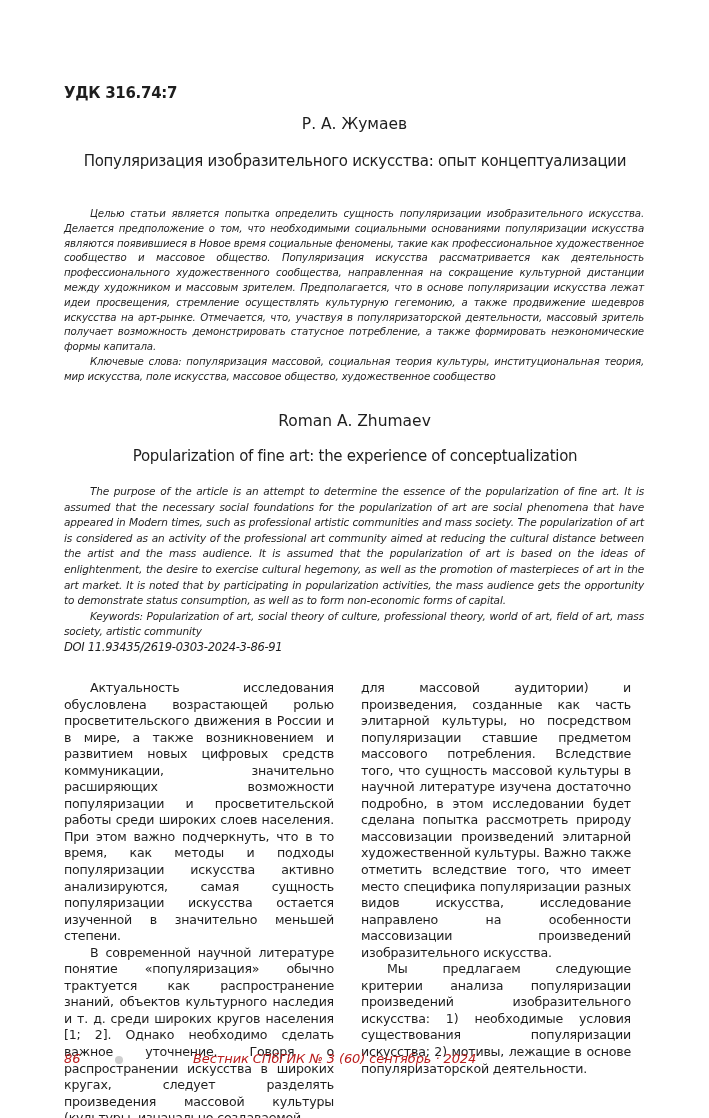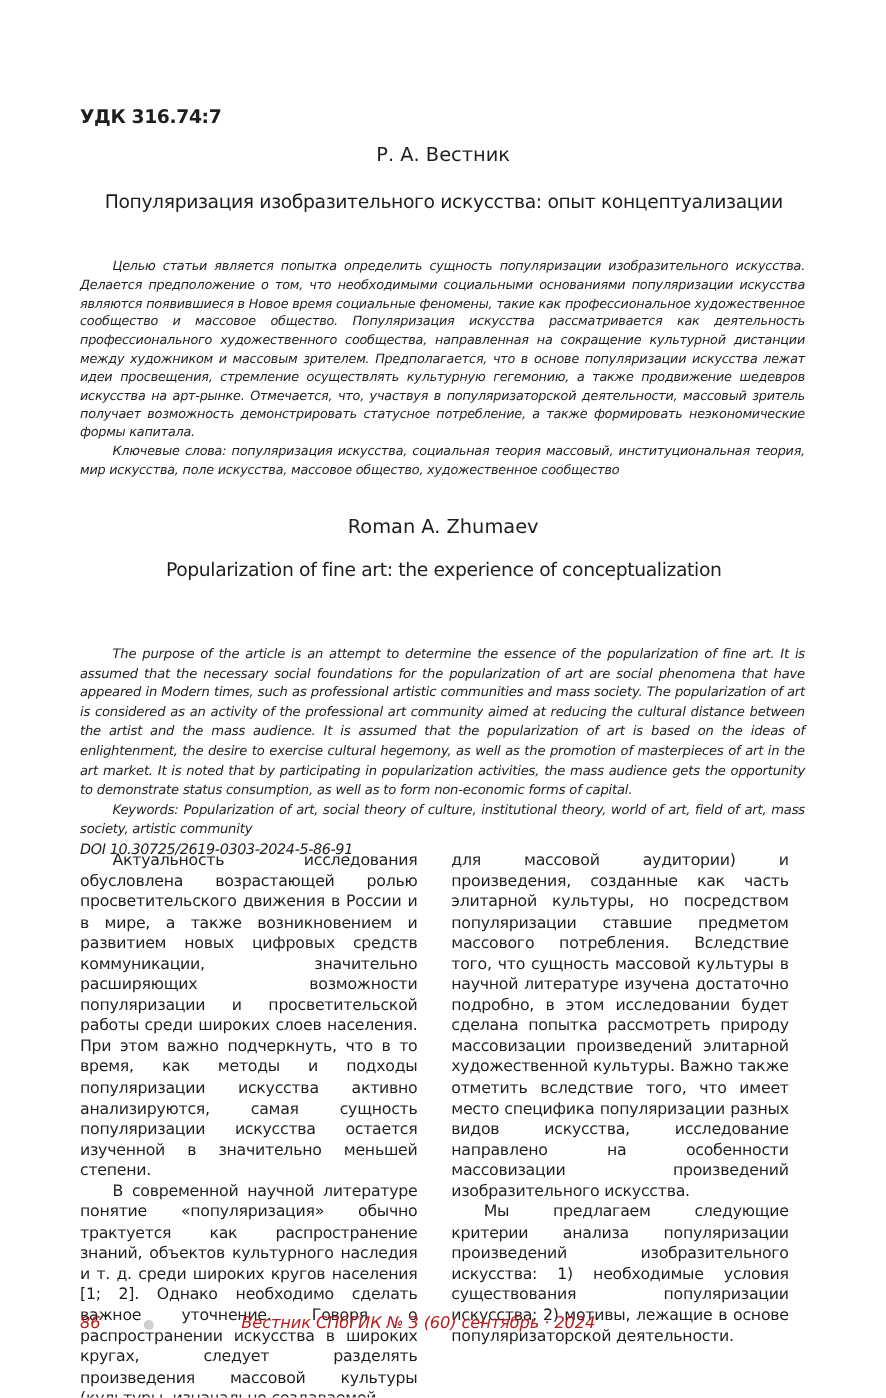--- a/index.html
+++ b/index.html
@@ -7,52 +7,52 @@
   .udk { position: absolute; left: 64px; top: 84px; font-size: 15px; font-weight: bold; letter-spacing: -0.3px; }
   .author { position: absolute; left: 0; width: 709px; text-align: center; font-size: 15.5px; }
   .author.ru { top: 115px; }
   .author.en { top: 412px; }
   .title { position: absolute; left: 80px; width: 550px; text-align: center; font-weight: normal; font-size: 15px; line-height: 20px; letter-spacing: -0.3px; }
   .title.ru { top: 151px; }
   .title.en { top: 446px; left: 60px; width: 590px; }
   .abstract { position: absolute; left: 64px; width: 580px; font-size: 10.2px; line-height: 14.8px; text-align: justify; letter-spacing: -0.15px; font-style: italic; }
   .abstract p { margin: 0; text-indent: 26px; }
   .abstract.ru { top: 207px; }
-  .abstract.en { top: 484px; font-size: 10.5px; line-height: 15.6px; margin-top: 32px; }
+  .abstract.en { top: 484px; font-size: 10.5px; line-height: 15.6px; }
   .doi { font-size: 11.5px; font-weight: normal; letter-spacing: -0.3px; text-indent: 0 !important; margin-top: -1px; }
   .col { position: absolute; top: 680px; width: 270px; font-size: 12.6px; line-height: 16.55px; text-align: justify; letter-spacing: -0.2px; }
   .col p { margin: 0; text-indent: 26px; }
   .col p.cont { text-indent: 0; }
   .col.left { left: 64px; }
   .col.right { left: 361px; }
   .footer { position: absolute; top: 1051px; left: 64px; width: 580px; height: 20px; font-style: italic; font-size: 13px; color: #b91c1c; }
   .page-num { position: absolute; left: 0; top: 0; }
   .dot { position: absolute; left: 51px; top: 5px; width: 8px; height: 8px; border-radius: 50%; background: #cfcfcf; }
   .journal { position: absolute; left: 129px; top: 0; letter-spacing: -0.1px; }
 </style>
 </head>
 <body>
 
 <div class="udk">УДК 316.74:7</div>
 
-<div class="author ru">Р. А. Вестник</div>
+<div class="author ru">Р. А. Жумаев</div>
 <div class="title ru">Популяризация изобразительного искусства: опыт концептуализации</div>
 
 <div class="abstract ru">
   <p>Целью статьи является попытка определить сущность популяризации изобразительного искусства. Делается предположение о том, что необходимыми социальными основаниями популяризации искусства являются появившиеся в Новое время социальные феномены, такие как профессиональное художественное сообщество и массовое общество. Популяризация искусства рассматривается как деятельность профессионального художественного сообщества, направленная на сокращение культурной дистанции между художником и массовым зрителем. Предполагается, что в основе популяризации искусства лежат идеи просвещения, стремление осуществлять культурную гегемонию, а также продвижение шедевров искусства на арт-рынке. Отмечается, что, участвуя в популяризаторской деятельности, массовый зритель получает возможность демонстрировать статусное потребление, а также формировать неэкономические формы капитала.</p>
-  <p>Ключевые слова: популяризация искусства, социальная теория массовый, институциональная теория, мир искусства, поле искусства, массовое общество, художественное сообщество</p>
+  <p>Ключевые слова: популяризация массовой, социальная теория культуры, институциональная теория, мир искусства, поле искусства, массовое общество, художественное сообщество</p>
 </div>
 
 <div class="author en">Roman A. Zhumaev</div>
 <div class="title en">Popularization of fine art: the experience of conceptualization</div>
 
 <div class="abstract en">
   <p>The purpose of the article is an attempt to determine the essence of the popularization of fine art. It is assumed that the necessary social foundations for the popularization of art are social phenomena that have appeared in Modern times, such as professional artistic communities and mass society. The popularization of art is considered as an activity of the professional art community aimed at reducing the cultural distance between the artist and the mass audience. It is assumed that the popularization of art is based on the ideas of enlightenment, the desire to exercise cultural hegemony, as well as the promotion of masterpieces of art in the art market. It is noted that by participating in popularization activities, the mass audience gets the opportunity to demonstrate status consumption, as well as to form non-economic forms of capital.</p>
-  <p>Keywords: Popularization of art, social theory of culture, institutional theory, world of art, field of art, mass society, artistic community</p>
-  <p class="doi">DOI 10.30725/2619-0303-2024-5-86-91</p>
+  <p>Keywords: Popularization of art, social theory of culture, professional theory, world of art, field of art, mass society, artistic community</p>
+  <p class="doi">DOI 11.93435/2619-0303-2024-3-86-91</p>
 </div>
 
 <div class="col left">
   <p>Актуальность исследования обусловлена возрастающей ролью просветительского движения в России и в мире, а также возникновением и развитием новых цифровых средств коммуникации, значительно расширяющих возможности популяризации и просветительской работы среди широких слоев населения. При этом важно подчеркнуть, что в то время, как методы и подходы популяризации искусства активно анализируются, самая сущность популяризации искусства остается изученной в значительно меньшей степени.</p>
   <p>В современной научной литературе понятие «популяризация» обычно трактуется как распространение знаний, объектов культурного наследия и т. д. среди широких кругов населения [1; 2]. Однако необходимо сделать важное уточнение. Говоря о распространении искусства в широких кругах, следует разделять произведения массовой культуры (культуры, изначально создаваемой</p>
 </div>
 
 <div class="col right">
   <p class="cont">для массовой аудитории) и произведения, созданные как часть элитарной культуры, но посредством популяризации ставшие предметом массового потребления. Вследствие того, что сущность массовой культуры в научной литературе изучена достаточно подробно, в этом исследовании будет сделана попытка рассмотреть природу массовизации произведений элитарной художественной культуры. Важно также отметить вследствие того, что имеет место специфика популяризации разных видов искусства, исследование направлено на особенности массовизации произведений изобразительного искусства.</p>
   <p>Мы предлагаем следующие критерии анализа популяризации произведений изобразительного искусства: 1) необходимые условия существования популяризации искусства; 2) мотивы, лежащие в основе популяризаторской деятельности.</p>

